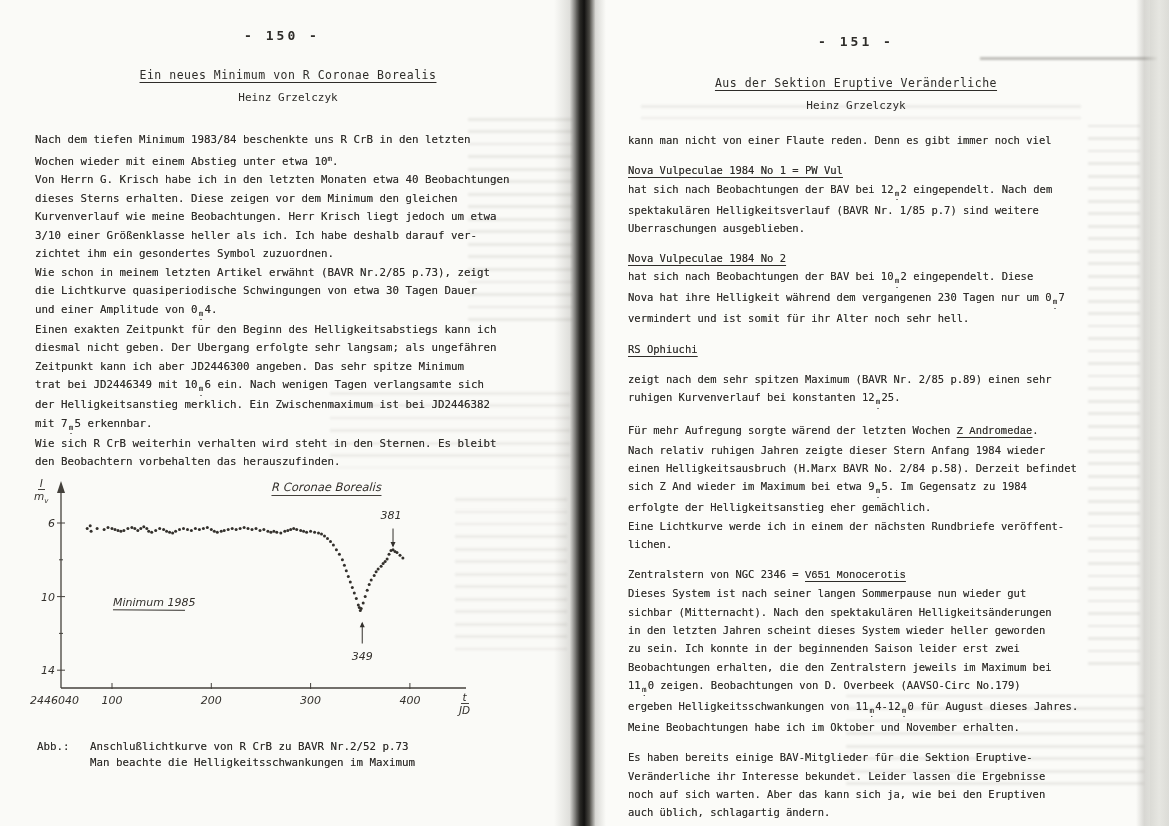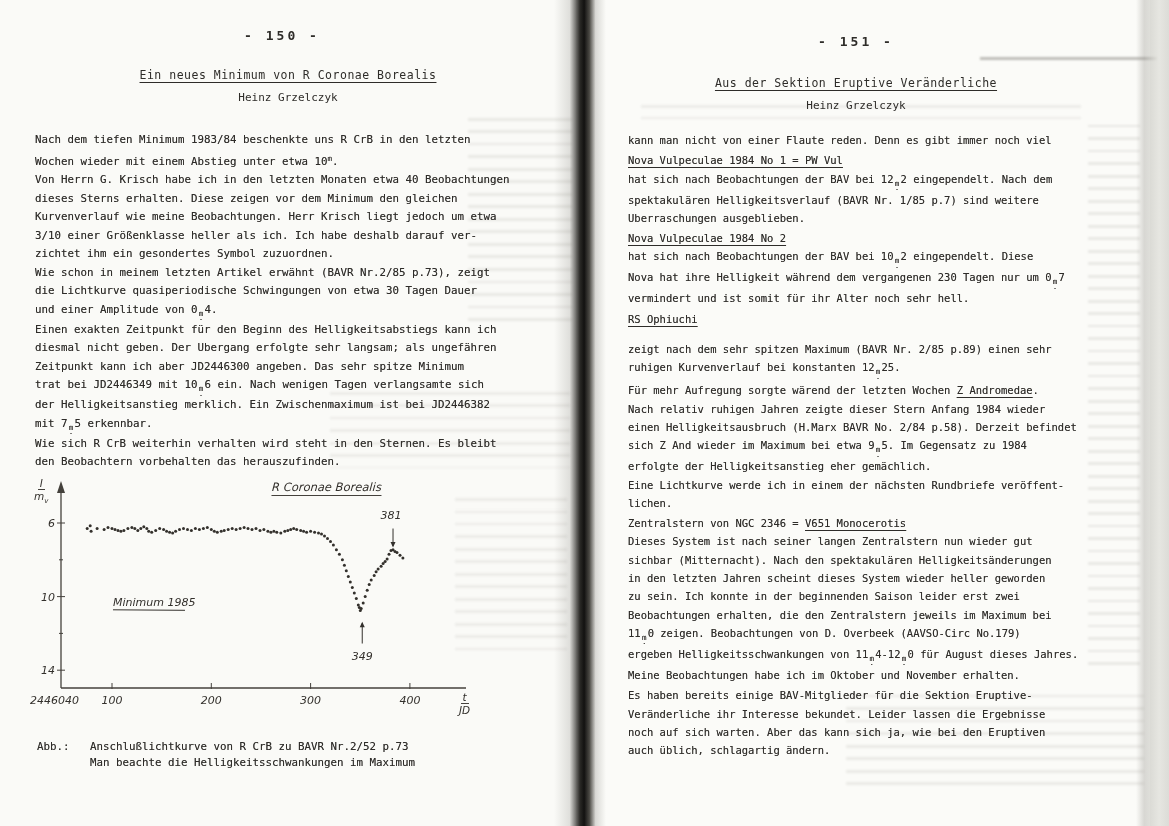--- a/index.html
+++ b/index.html
@@ -20,25 +20,25 @@
   .a-title{position:absolute;text-align:center;font-size:11.5px;letter-spacing:0.5px;}
   .a-title span{text-decoration:underline;text-underline-offset:3px;}
   .a-title-l{left:0;width:576px;top:68px;}
   .a-title-r{left:628px;width:456px;top:76px;}
   .a-author{position:absolute;text-align:center;font-size:11px;}
   .a-author-l{left:0;width:576px;top:91px;}
   .a-author-r{left:628px;width:456px;top:99px;}
   .body-l{position:absolute;left:35px;top:131px;width:500px;font-size:10.8px;line-height:18.5px;}
   .body-r{position:absolute;left:628px;top:131px;width:478px;font-size:10.5px;line-height:18.3px;}
   .tline{white-space:pre;text-shadow:0 0 0.5px rgba(46,44,41,0.55);}
-  .rsec{margin-top:2px;}
+  .rsec{margin-top:12px;}
   .rsec:first-child{margin-top:0;}
   .section-heading{text-decoration:underline;text-underline-offset:3px;
       text-shadow:0 0 0.5px rgba(46,44,41,0.55);white-space:pre;}
-  .u{text-decoration:underline;text-underline-offset:3px;}
+  .u{text-decoration:underline;text-underline-offset:3px;font-family:Liberation Mono, monospace;}
   .sm{font-size:7.5px;vertical-align:4px;}
   .mg{display:inline-flex;flex-direction:column;align-items:center;vertical-align:-3px;
       font-size:7.5px;line-height:4.5px;width:7px;font-style:normal;}
   
   .chart{position:absolute;left:28px;top:476px;width:476px;height:262px;}
   .chart svg{position:absolute;left:0;top:0;}
   .chart-title{position:absolute;left:244px;top:4px;font:italic 11.5px "DejaVu Sans",sans-serif;
       color:#33302c;border-bottom:1px solid #44413c;padding-bottom:1px;transform:skewX(-4deg);}
   .frac{position:absolute;display:flex;flex-direction:column;align-items:center;
       font:italic 10.5px "DejaVu Sans",sans-serif;color:#33302c;line-height:10px;}
@@ -276,21 +276,21 @@
       <div class="tline">Für mehr Aufregung sorgte wärend der letzten Wochen <span class="u">Z Andromedae</span>.</div>
       <div class="tline">Nach relativ ruhigen Jahren zeigte dieser Stern Anfang 1984 wieder</div>
       <div class="tline">einen Helligkeitsausbruch (H.Marx BAVR No. 2/84 p.58). Derzeit befindet</div>
       <div class="tline">sich Z And wieder im Maximum bei etwa 9<span class="mg"><span>m</span><span>.</span></span>5. Im Gegensatz zu 1984</div>
       <div class="tline">erfolgte der Helligkeitsanstieg eher gemächlich.</div>
       <div class="tline">Eine Lichtkurve werde ich in einem der nächsten Rundbriefe veröffent-</div>
       <div class="tline">lichen.</div>
     </div>
   <div class="rsec tline">Zentralstern von NGC 2346 = <span class="u">V651 Monocerotis</span></div>
   <div class="rsec" style="margin-top:0;">
-      <div class="tline">Dieses System ist nach seiner langen Zentralstern nun wieder gut</div>
+      <div class="tline">Dieses System ist nach seiner langen Sommerpause nun wieder gut</div>
       <div class="tline">sichbar (Mitternacht). Nach den spektakulären Helligkeitsänderungen</div>
       <div class="tline">in den letzten Jahren scheint dieses System wieder heller geworden</div>
       <div class="tline">zu sein. Ich konnte in der beginnenden Saison leider erst zwei</div>
       <div class="tline">Beobachtungen erhalten, die den Zentralstern jeweils im Maximum bei</div>
       <div class="tline">11<span class="mg"><span>m</span><span>.</span></span>0 zeigen. Beobachtungen von D. Overbeek (AAVSO-Circ No.179)</div>
       <div class="tline">ergeben Helligkeitsschwankungen von 11<span class="mg"><span>m</span><span>.</span></span>4-12<span class="mg"><span>m</span><span>.</span></span>0 für August dieses Jahres.</div>
       <div class="tline">Meine Beobachtungen habe ich im Oktober und November erhalten.</div>
     </div>
   <div class="rsec">
       <div class="tline">Es haben bereits einige BAV-Mitglieder für die Sektion Eruptive-</div>

